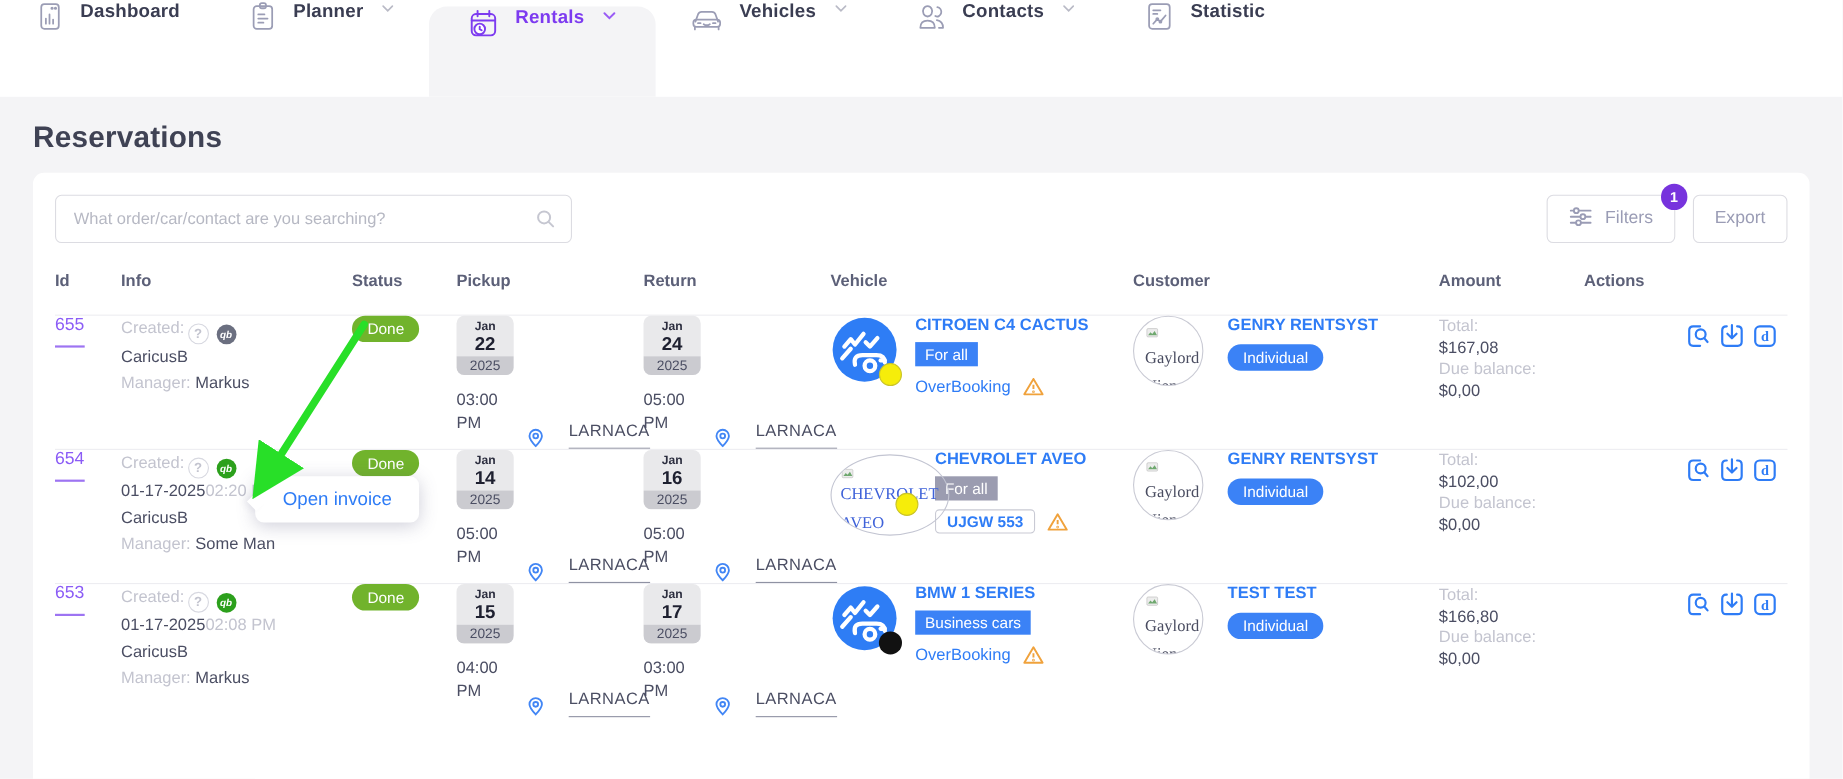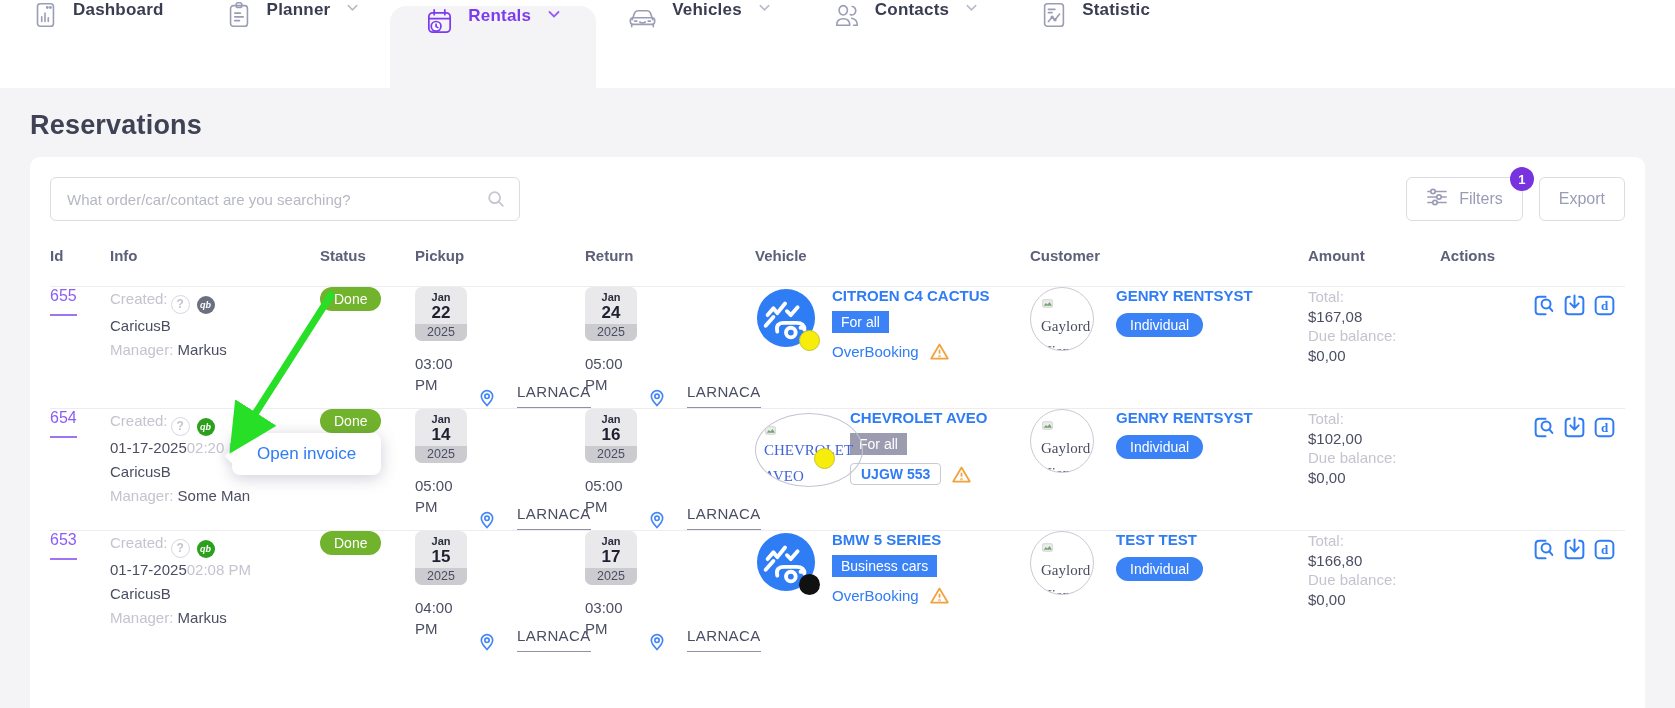--- a/index.html
+++ b/index.html
@@ -498,21 +498,21 @@
                 <path d="M33 25 l4 4 7-8"></path>
                 <path d="M11 40 l8-9"></path>
                 <path d="M23 46 q-2-9 7-9 h13 q8 0 8 7"></path>
                 <circle cx="37" cy="47" r="5"></circle>
                 <path d="M47 42 h4"></path>
               </g>
             </svg>
           <span class="dot dot-black"></span>
         </div>
         <div>
-          <div class="veh-name">BMW 5 SERIES</div>
+          <div class="veh-name">BMW 1 SERIES</div>
           <span class="veh-badge badge-blue">Business cars</span>
           <div class="veh-extra">
             <span>OverBooking</span>
             <svg width="21" height="21" viewBox="0 0 24 24" fill="none" stroke="#f0a23c" stroke-width="2" stroke-linejoin="round">
                 <path d="M12 4 L21.5 20 H2.5 Z"></path>
                 <path d="M12 10 v4.5"></path>
                 <circle cx="12" cy="17.3" r="0.4" fill="#f0a23c"></circle>
               </svg>
           </div>
         </div>

